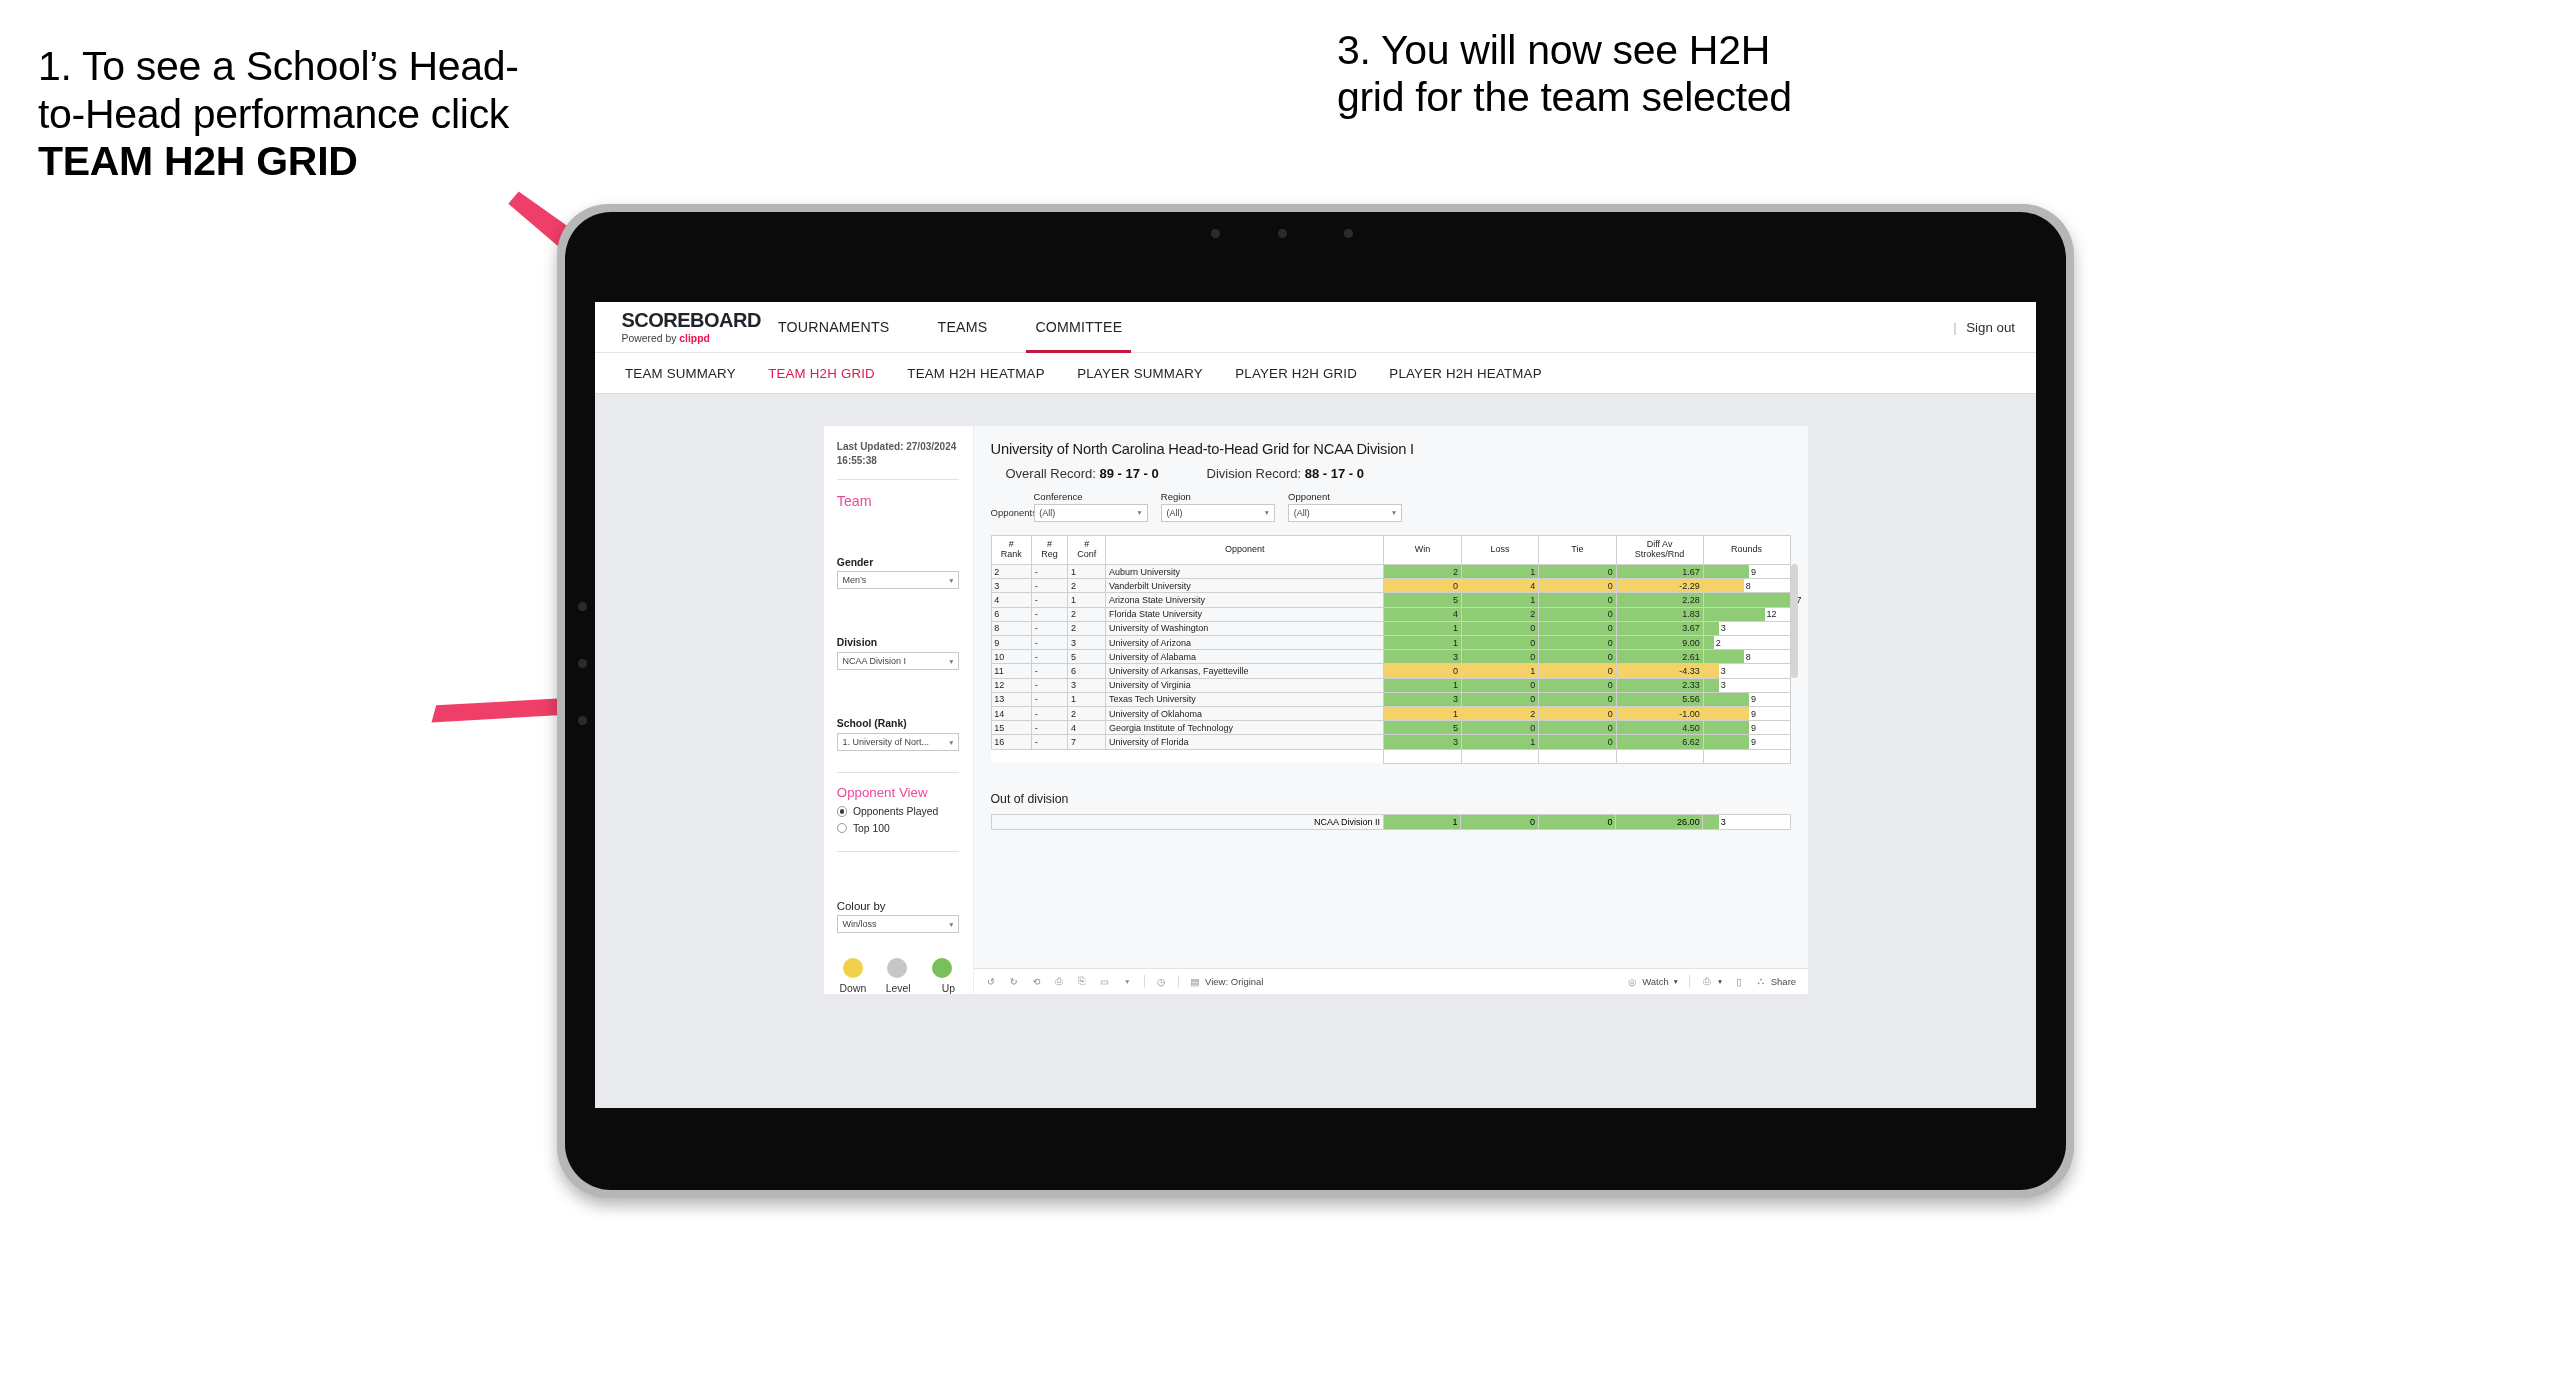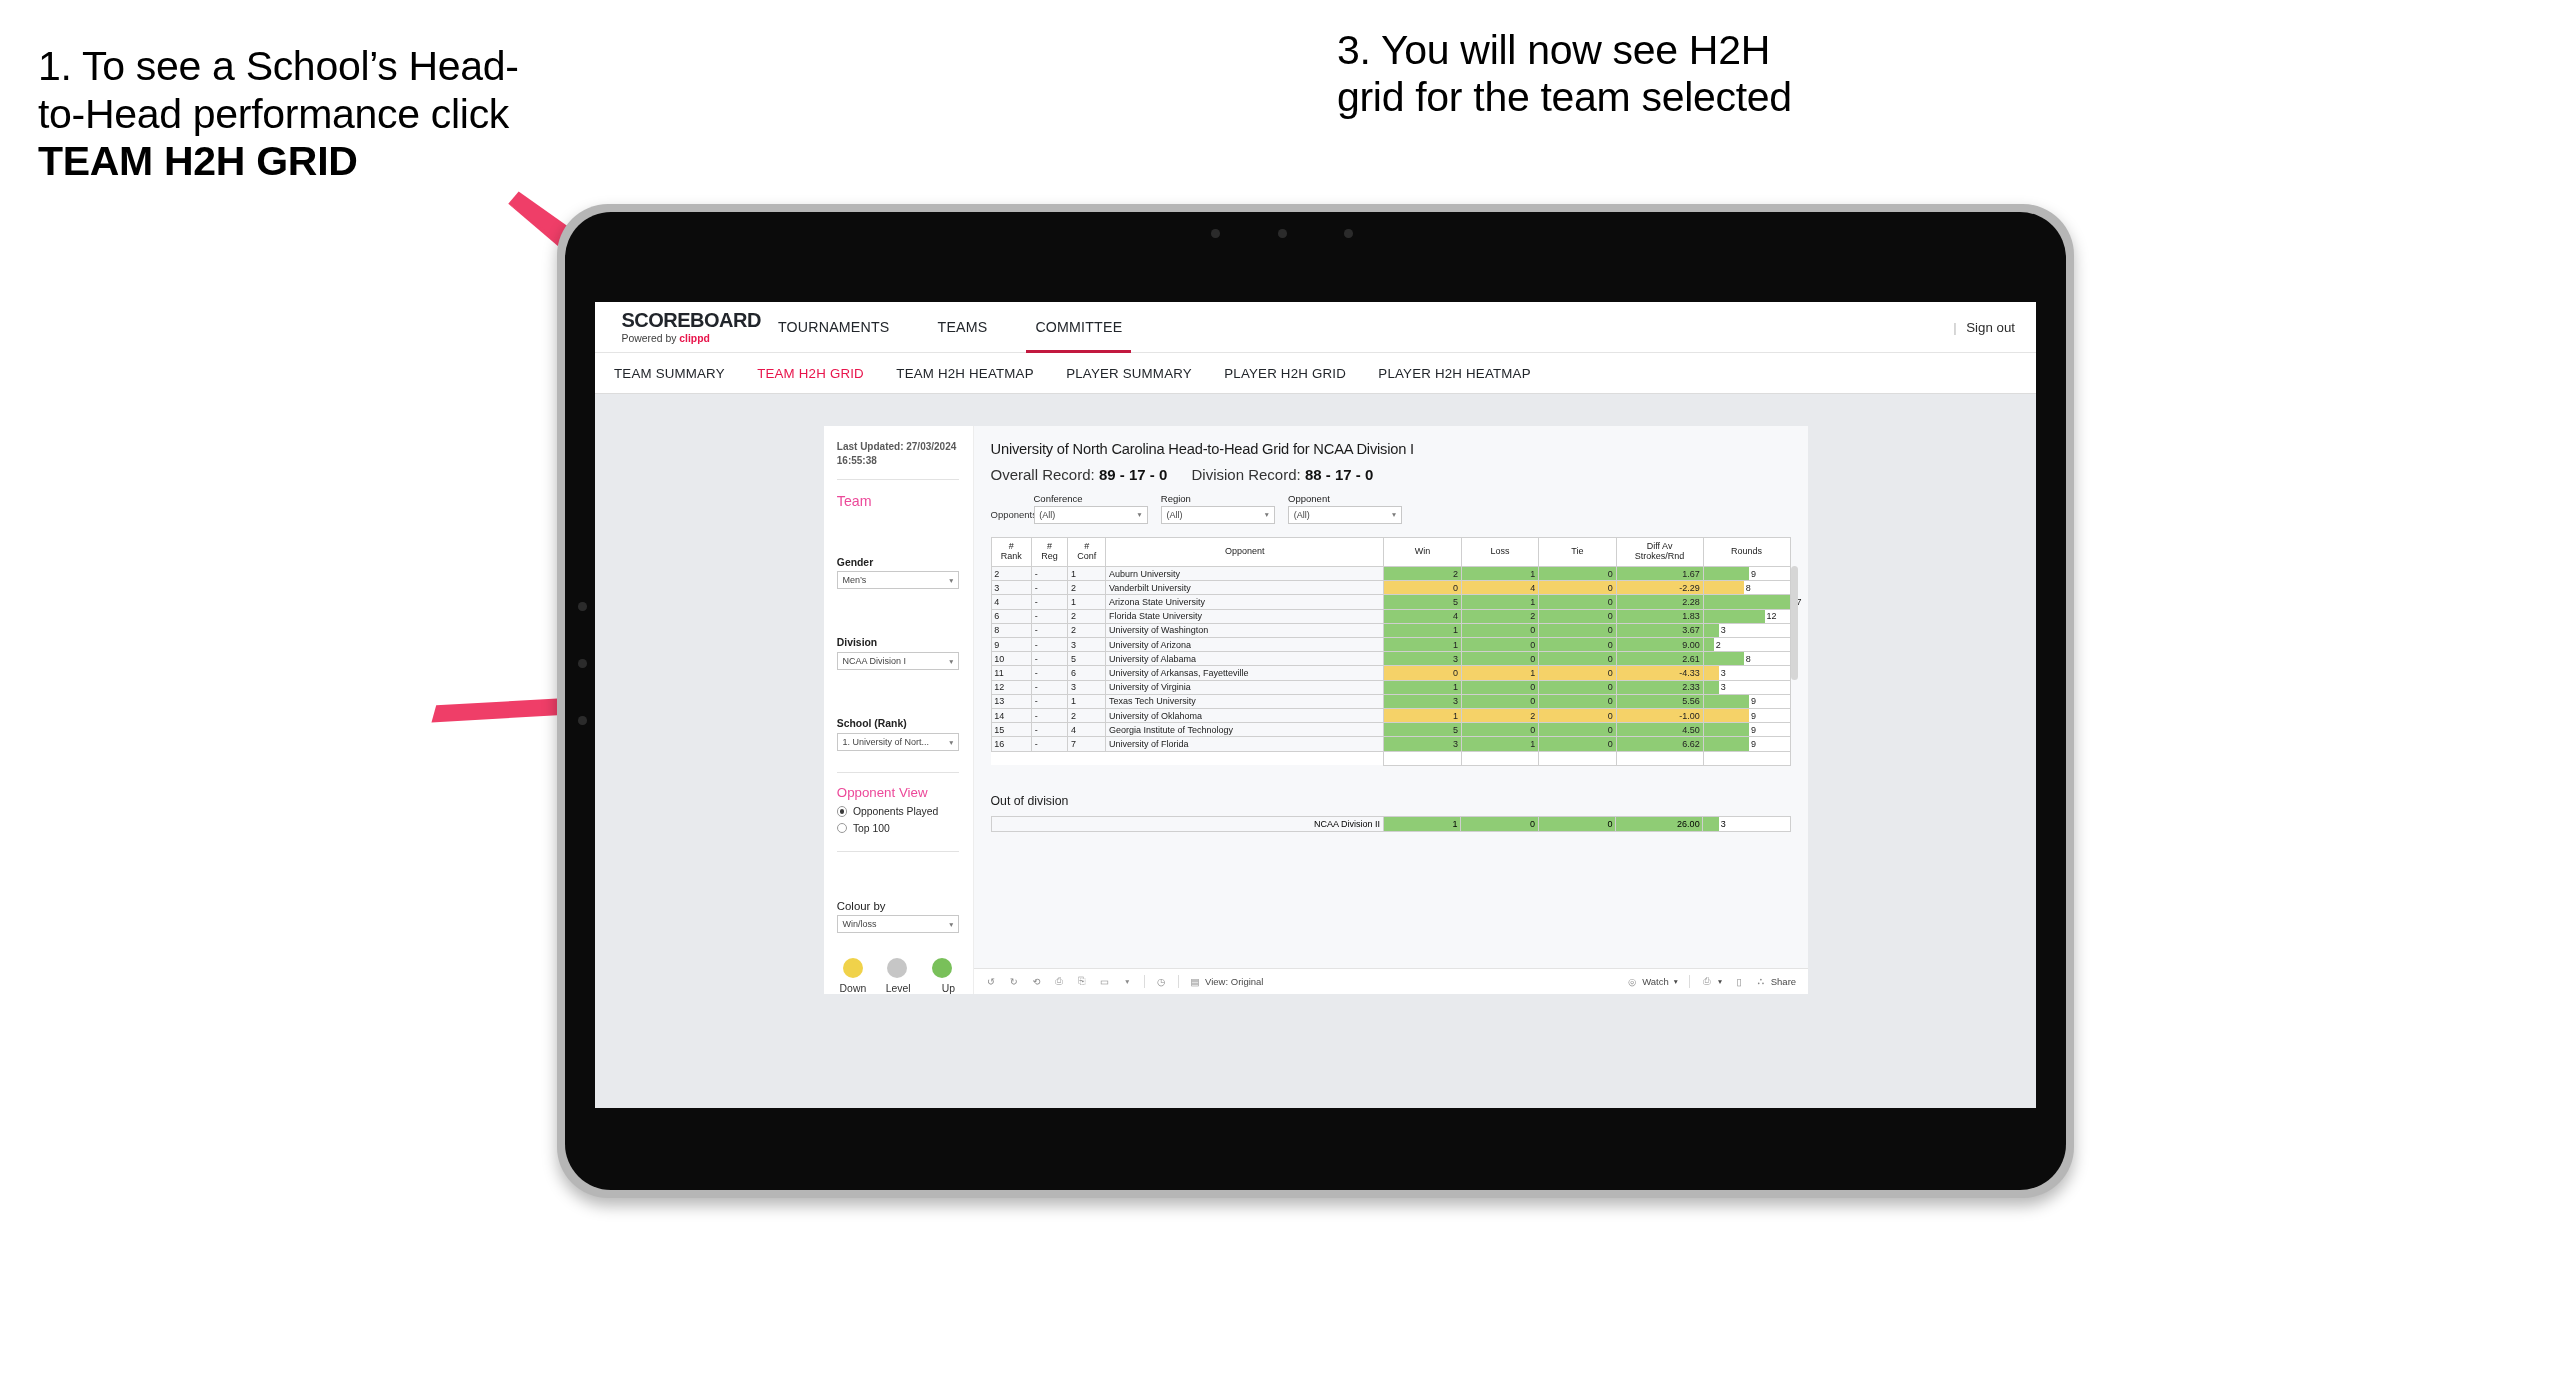--- a/index.html
+++ b/index.html
@@ -91,21 +91,21 @@
     position: absolute; right: 21px; top: 0; height: 51px;
     display: flex; align-items: center; gap: 9.5px;
     font-size: 13.3px; color: #2b2b2b;
   }
   .sep-pipe { color: #b9b9b9; }
 
   .subnav {
     height: 41px; background: #fff;
     display: flex; align-items: center;
     border-bottom: 0.9px solid #dcdcdc;
-    padding-left: 19px;
+    padding-left: 30px;
   }
   .subnav-item {
     font-size: 13.3px; color: #22262b;
     padding: 0 21px 0 0; margin-right: 11.4px;
     letter-spacing: 0.2px; cursor: pointer;
   }
   .subnav-item.active { color: #e8144b; }
 
   .workspace { padding: 32px 0 0 0; height: 714px; }
   .dash {
@@ -150,21 +150,21 @@
   .legend-lab { font-size: 10.4px; color: #333; }
 
   
   .main {
     flex: 1;
     background: #f7f8fa;
     padding: 15px 17px 0 17px;
     position: relative;
   }
   .grid-title { font-size: 14.7px; color: #1b1b1b; letter-spacing: -0.2px; }
-  .rec-row { display: flex; margin-top: 8.5px; font-size: 15px; color: #333; }
+  .rec-row { display: flex; margin-top: 8.5px; font-size: 13px; color: #333; margin-left: 15px; }
   .rec-row .b { font-weight: bold; color: #111; }
   .rec-overall { width: 201px; }
 
   .filters { display: flex; align-items: flex-end; margin-top: 10.4px; }
   .filters-label { font-size: 9.5px; color: #333; padding-bottom: 3.8px; width: 43px; }
   .filter-col { width: 114px; margin-right: 13.3px; }
   .filter-col.wide { width: 114px; }
   .filter-name { font-size: 9.5px; color: #222; margin-bottom: 1.9px; }
 
   

